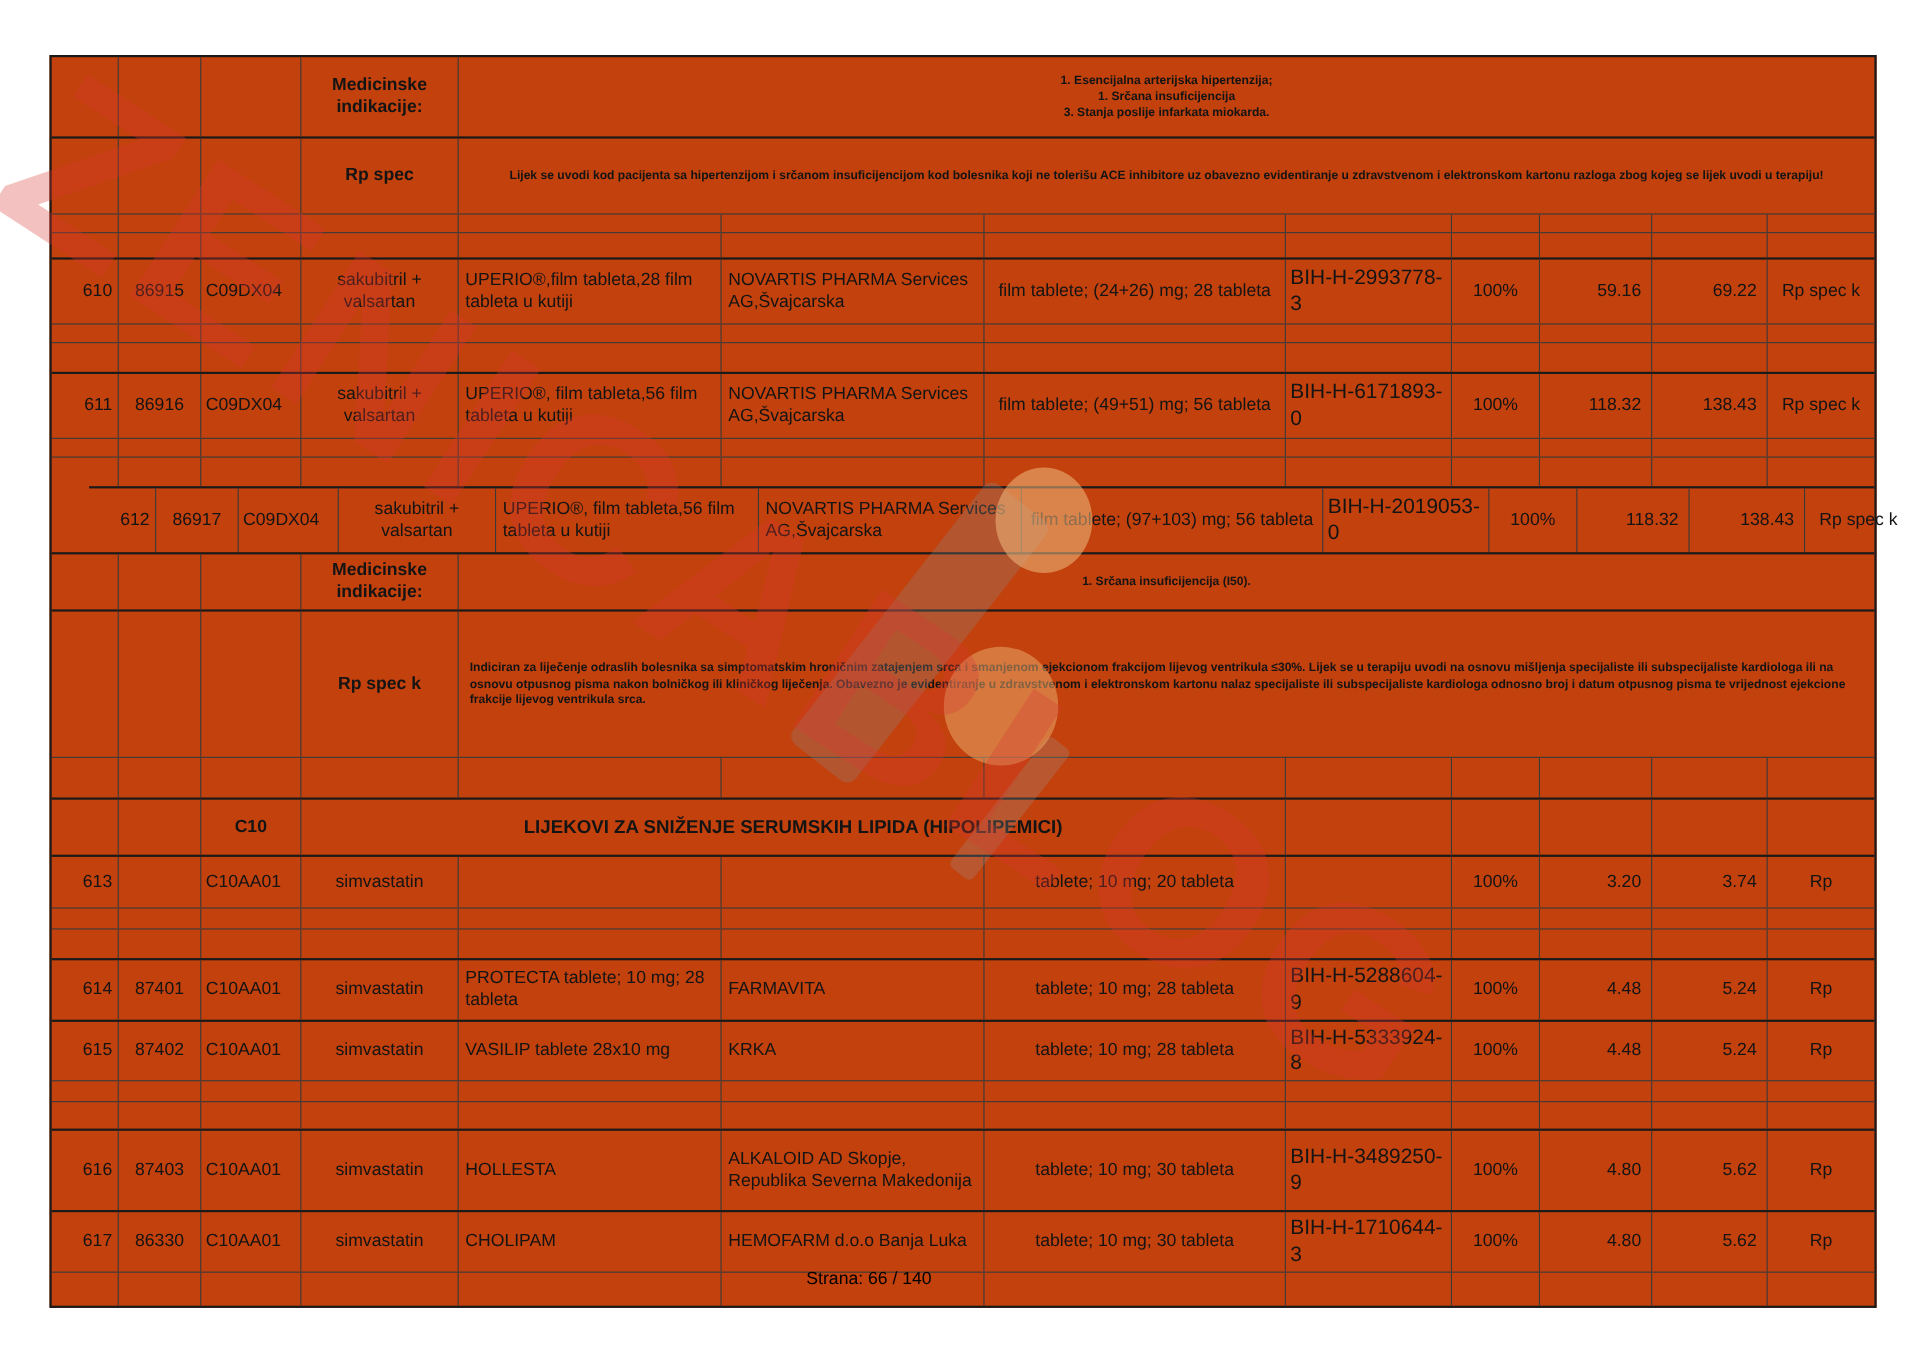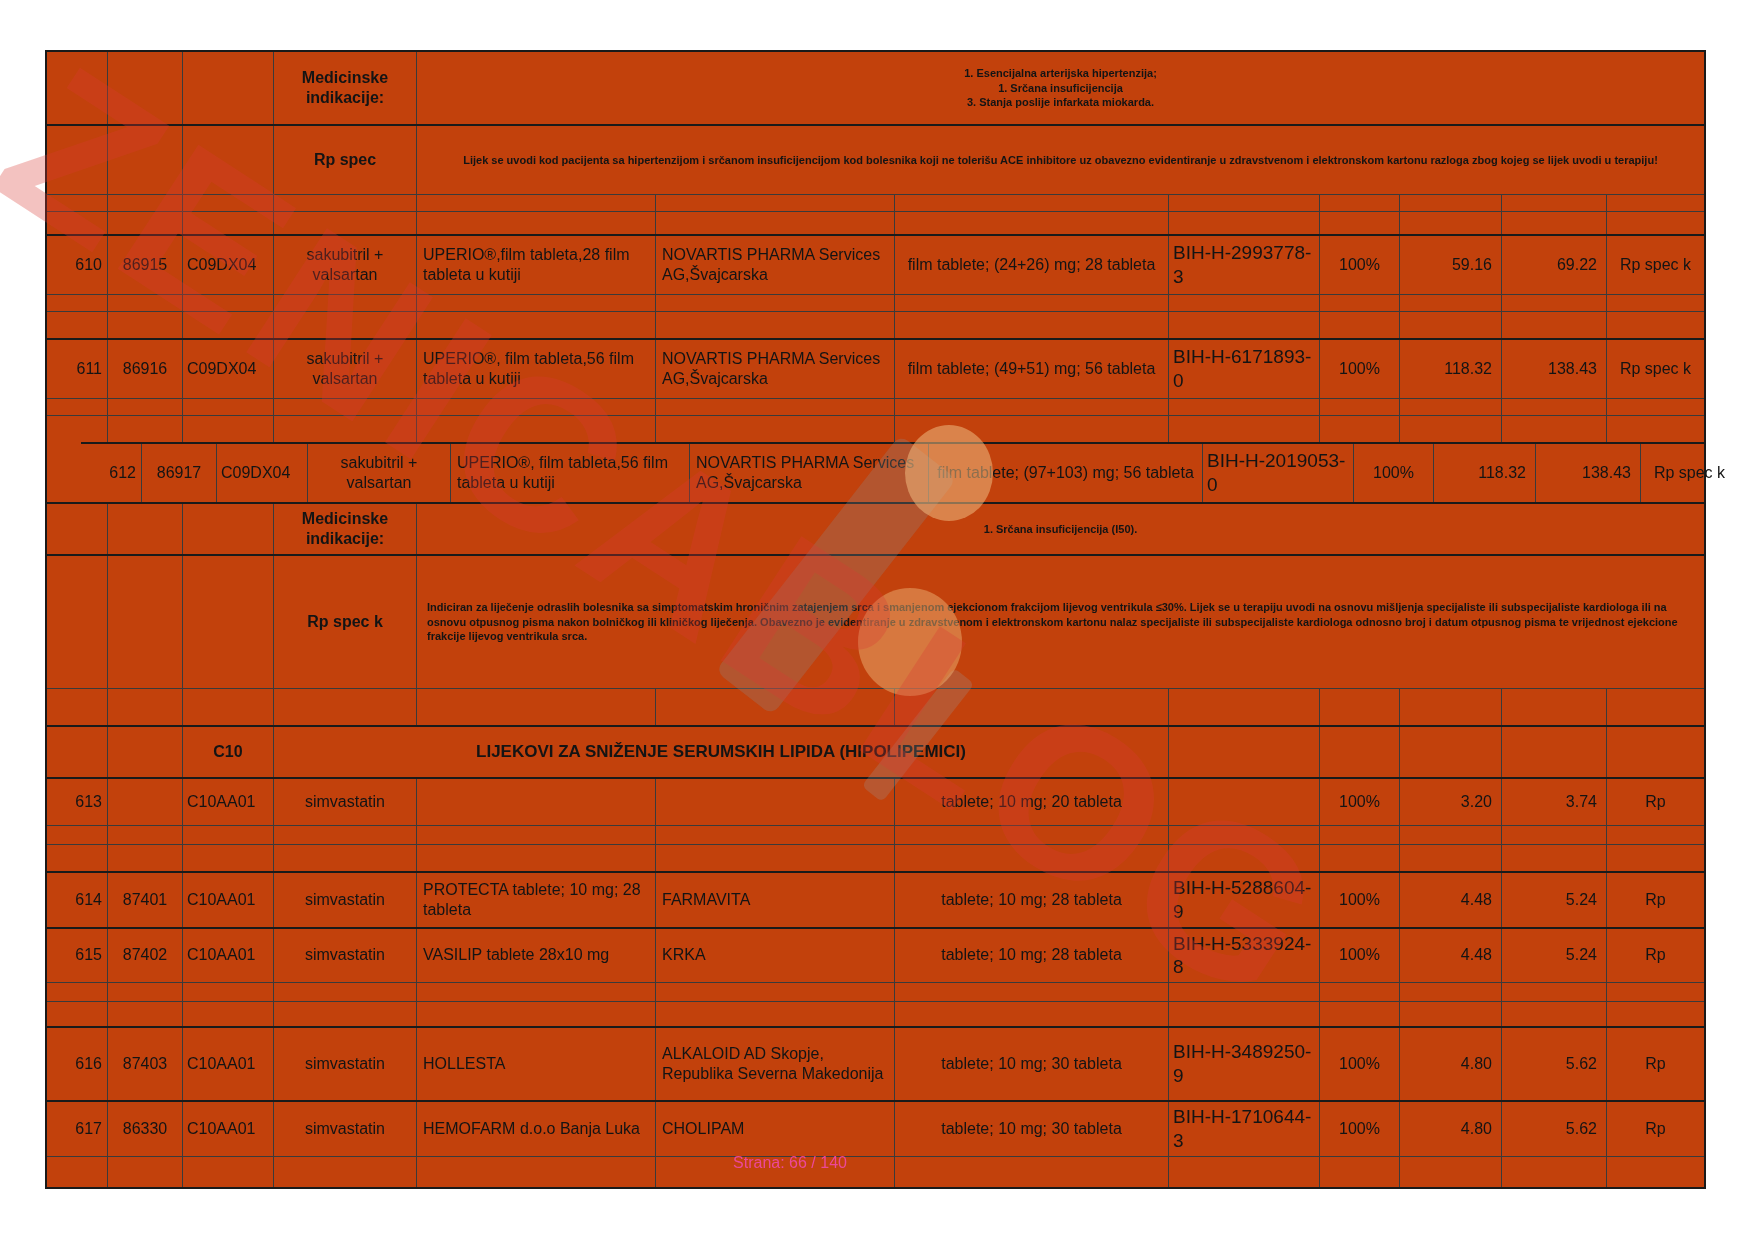--- a/index.html
+++ b/index.html
@@ -55,21 +55,21 @@
   .group-code  { justify-content:center; font-weight:bold; }
   .group-title {
     grid-column:4 / 8;
     justify-content:center; text-align:center;
     font-weight:bold; font-size:17px;
   }
 
   
   .page-footer {
     position:absolute; left:45px; top:1154px; width:1490px;
-    text-align:center; font-size:16px; color:#ec4899;
+    text-align:center; font-size:16px; color:#000000;
   }
 
   
   .wm { position:absolute; inset:0; pointer-events:none; z-index:5; }
   .wm-text {
     position:absolute; left:95px; top:18px;
     transform:rotate(33deg); transform-origin:0 0;
     font-size:215px; font-weight:800; letter-spacing:10px;
     color:#d93a33; opacity:0.30; white-space:nowrap;
   }
@@ -393,22 +393,22 @@
       <div class="cell c-pct">100%</div>
       <div class="cell c-price1">4.80</div>
       <div class="cell c-price2">5.62</div>
       <div class="cell c-rx">Rp</div>
     </div>
     <div class="t-row drug" style="min-height: 52px;">
       <div class="cell c-num">617</div>
       <div class="cell c-code">86330</div>
       <div class="cell c-atc">C10AA01</div>
       <div class="cell c-generic">simvastatin</div>
+      <div class="cell c-brand">CHOLIPAM</div>
       <div class="cell c-manufacturer">HEMOFARM d.o.o Banja Luka</div>
-      <div class="cell c-brand">CHOLIPAM</div>
       <div class="cell c-form">tablete; 10 mg; 30 tableta</div>
       <div class="cell c-reg">BIH-H-1710644-3</div>
       <div class="cell c-pct">100%</div>
       <div class="cell c-price1">4.80</div>
       <div class="cell c-price2">5.62</div>
       <div class="cell c-rx">Rp</div>
     </div>
     <div class="t-row spacer" style="min-height: 30px;">
       <div class="cell "></div>
       <div class="cell "></div>

